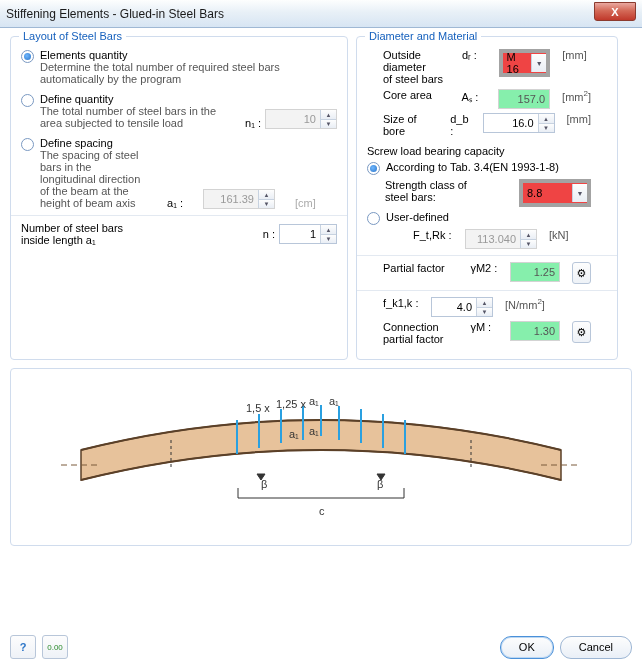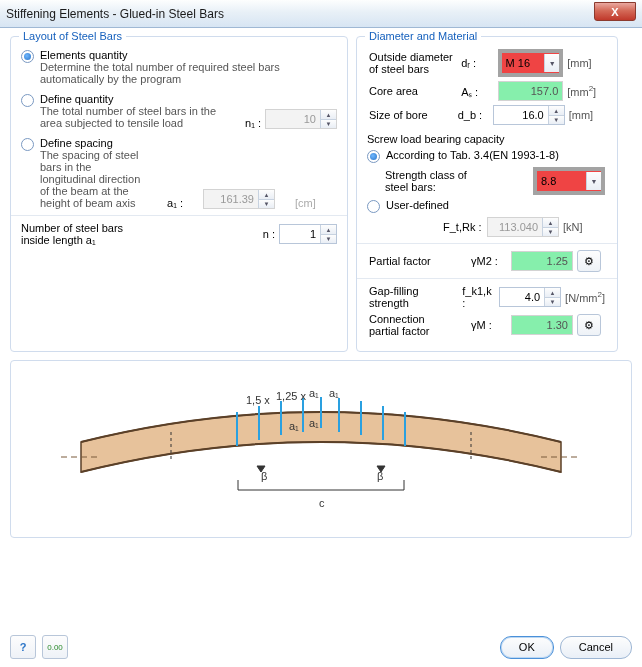--- a/index.html
+++ b/index.html
@@ -32,21 +32,21 @@
 .readonly{border:1px solid #d3d3d3;background:#86efac;height:20px;width:72px;text-align:right;padding:0 4px;display:flex;align-items:center;justify-content:flex-end;color:#555}
 .divider{height:1px;background:#e3e9f1;margin:6px -10px}
 .iconbtn{width:24px;height:22px;border:1px solid #b8c6d9;border-radius:3px;background:linear-gradient(#fdfdfd,#eef2f7);display:flex;align-items:center;justify-content:center}
 .diagram{margin-top:8px;border:1px solid #d0dced;border-radius:4px;padding:10px;height:178px;background:#fff;display:flex;align-items:center;justify-content:center}
 .footer{position:absolute;bottom:8px;left:10px;right:10px;display:flex;align-items:center;gap:6px}
 .footer .spacer{flex:1}
 .btn{height:23px;border:1px solid #9db6d4;border-radius:11px;background:linear-gradient(#fdfdfd,#e9eff7);padding:0 18px;display:flex;align-items:center;justify-content:center}
 .btn.primary{border-color:#4a90d9;box-shadow:0 0 0 1px #bcd7f2 inset}
 .foot-icon{width:26px;height:24px;border:1px solid #b8c6d9;border-radius:3px;background:linear-gradient(#fdfdfd,#eef2f7);display:flex;align-items:center;justify-content:center}
 .sup2{font-size:8px;vertical-align:super}
-.rrow{display:flex;align-items:center;margin:4px 2px;gap:4px}
+.rrow{display:flex;margin:4px 16px;gap:12px}
 .rlbl{width:98px}
 .rsym{width:36px;font-size:11px}
 </style>
 </head>
 <body>
 
 <div class="titlebar">
   <span class="titlebar-text">Stiffening Elements - Glued-in Steel Bars</span>
   <div class="close-btn">
       <span>X</span>
@@ -199,24 +199,20 @@
     <div class="rsym">γM2 :</div>
     <div class="readonly" style="width:62px">1.25</div>
     <div class="iconbtn">
             <span>⚙</span>
           </div>
   </div>
 
   <div class="divider"></div>
 
   <div class="rrow">
-    <div class="rlbl">
-            <div>Gap-filling</div>
-            <div>strength</div>
-          </div>
     <div class="rsym">f_k1,k :</div>
     <div class="spin">
       <span class="spin-val" style="width:44px">4.0</span>
       <div class="spin-btns">
               <div class="spin-b">▲</div>
               <div class="spin-b">▼</div>
             </div>
     </div>
     <span class="unit"><span>[N/mm</span><span class="sup2">2</span><span>]</span></span>
   </div>

